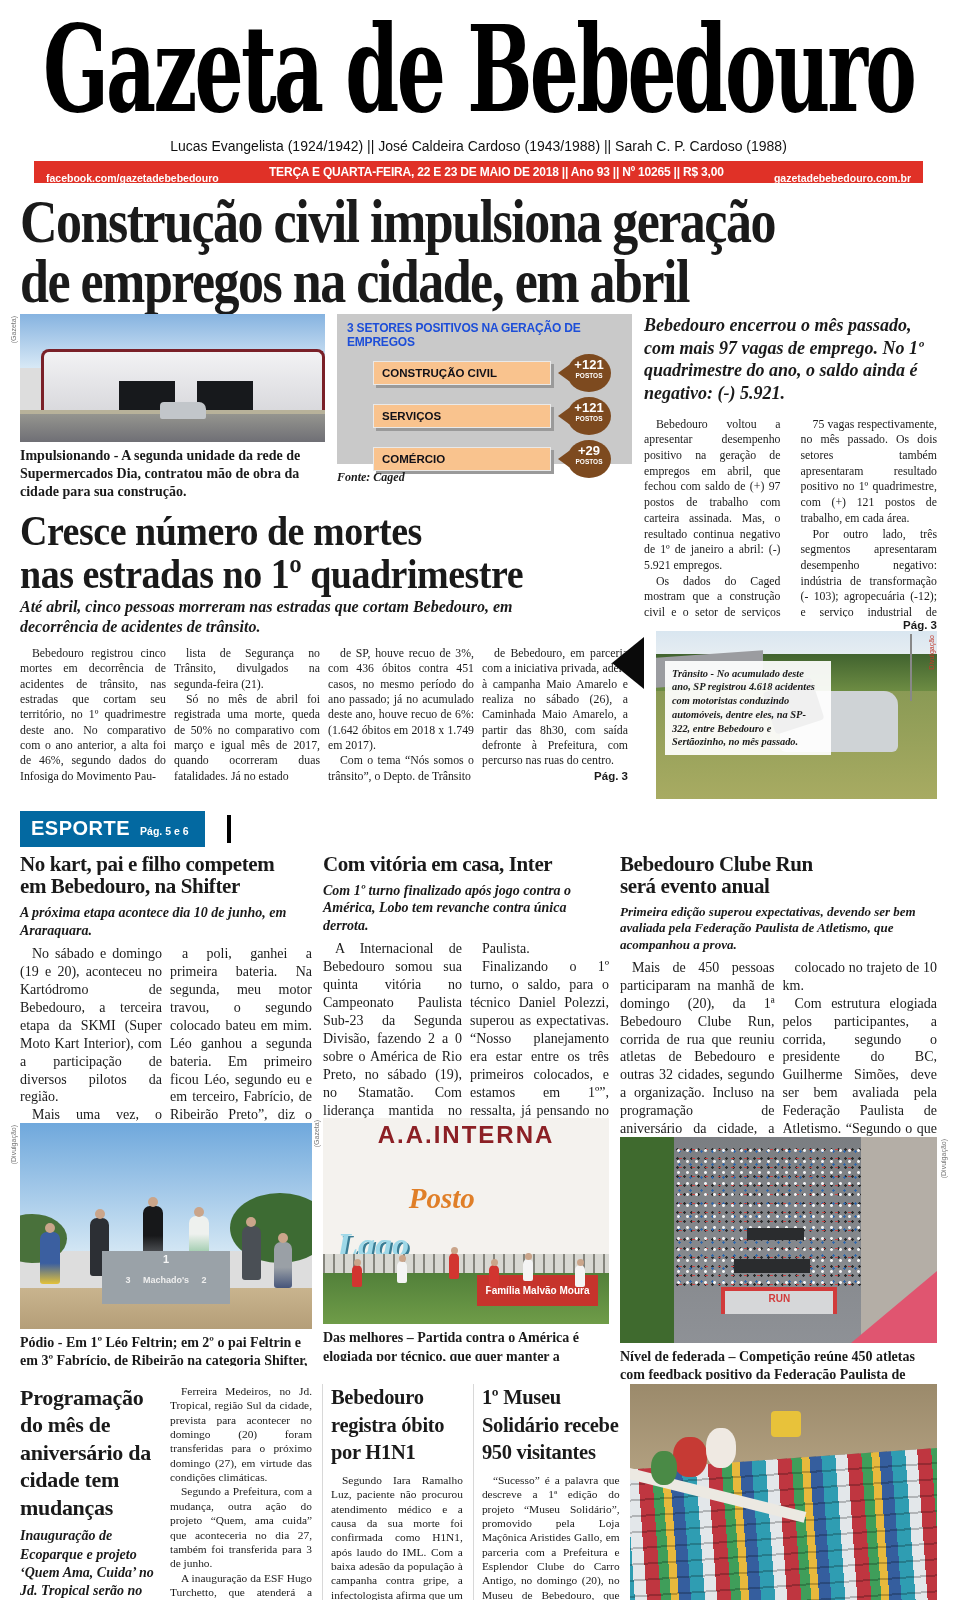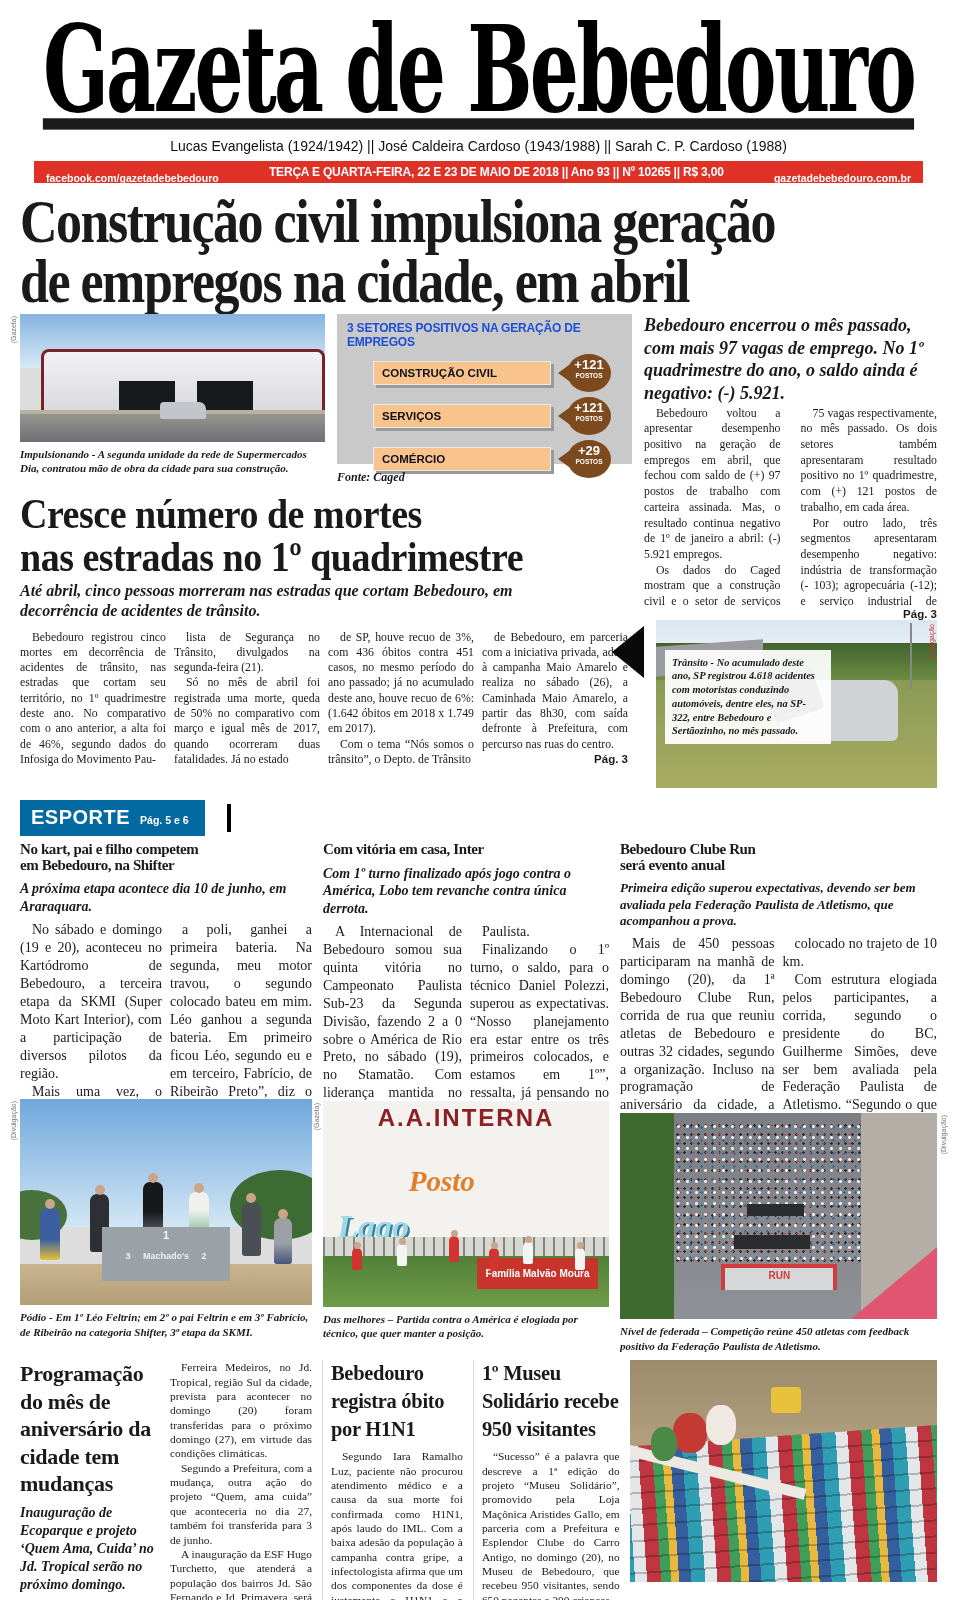--- a/index.html
+++ b/index.html
@@ -2,39 +2,39 @@
 <html><head>
 <meta charset="utf-8">
 <style>
   html,body{margin:0;padding:0;}
   body{width:957px;height:1600px;background:#fff;overflow:hidden;position:relative;
        font-family:"Liberation Serif",serif;color:#1a1a1a;}
   .page{padding:0 20px;width:917px;}
 
   
   .masthead{position:relative;height:186px;}
-  .mast-title-box{position:absolute;top:8px;left:0;right:0;height:124px;display:flex;align-items:center;justify-content:center;overflow:visible;text-decoration:underline;}
+  .mast-title-box{position:absolute;top:8px;left:0;right:0;height:124px;display:flex;align-items:center;justify-content:center;overflow:visible;}
   .mast-title{font-family:"DejaVu Serif",serif;font-weight:bold;font-size:84px;line-height:1;white-space:nowrap;
               letter-spacing:-3px;transform:scale(0.92,1.42);color:#000;margin:0;}
   .founders{position:absolute;top:138px;left:0;right:0;text-align:center;
             font-family:"Liberation Sans",sans-serif;font-size:14px;color:#111;}
   .redbar{position:absolute;top:161px;left:14px;right:14px;height:22px;background:#e03127;color:#fff;
           font-family:"Liberation Sans",sans-serif;font-weight:bold;display:flex;align-items:center;
           justify-content:space-between;padding:0 12px;}
   .redbar .rb-side{font-size:10.5px;margin-top:12px;}
   .redbar .rb-center{font-size:12px;letter-spacing:-0.2px;}
 
   
   .main-head{margin:6px 0 18px;font-weight:bold;font-size:52px;line-height:1.0;letter-spacing:-1.5px;
              transform:scaleY(1.16);transform-origin:left top;}
   .main-head div{white-space:nowrap;}
   h2,h3{margin:0;font-weight:bold;}
 
   
-  .cap{font-weight:bold;font-style:italic;font-size:11px;line-height:1.3;}
+  .cap{font-weight:bold;font-size:14px;line-height:1.3;}
   .stand{font-weight:bold;font-style:italic;}
   .tcols{display:flex;}
   .tcol{text-align:justify;overflow:hidden;}
   .tcol p{margin:0;text-indent:12px;}
   .pageref{font-family:"Liberation Sans",sans-serif;font-weight:bold;font-size:11.5px;text-align:right;}
   .vcred{position:absolute;writing-mode:vertical-rl;transform:rotate(180deg);
          font-family:"Liberation Sans",sans-serif;font-size:7px;color:#777;}
 
   
   .band{display:flex;gap:12px;}
@@ -62,21 +62,21 @@
             padding:5px 8px;font-family:"Liberation Sans",sans-serif;font-weight:bold;font-size:11.5px;color:#101018;}
   .info-drop{position:relative;width:44px;height:38px;margin-left:16px;background:#7d4a1f;border-radius:50%;
              color:#fff;text-align:center;font-family:"Liberation Sans",sans-serif;font-weight:bold;flex-shrink:0;}
   .info-drop:before{content:"";position:absolute;left:-9px;top:11px;border-top:8px solid transparent;
                     border-bottom:8px solid transparent;border-right:11px solid #7d4a1f;}
   .info-val{font-size:13px;padding-top:4px;line-height:1;}
   .info-unit{font-size:6.5px;line-height:1.4;}
   .info-src{font-weight:bold;font-style:italic;font-size:12px;margin-top:6px;}
 
   .lead-story .stand{font-size:18px;line-height:1.26;}
-  .lead-story .tcols{gap:20px;margin-top:1px;}
+  .lead-story .tcols{gap:20px;margin-top:12px;}
   .lead-story .tcol{width:141px;font-size:11.8px;line-height:1.33;height:200px;}
   .lead-story .pageref{margin-top:2px;}
 
   .roads-head{font-size:38px;line-height:1.02;letter-spacing:-0.5px;margin:8px 0 10px;
               transform:scaleY(1.1);transform-origin:left top;}
   .roads-head div{white-space:nowrap;}
   .roads-stand{font-size:16px;line-height:1.25;width:500px;}
   .roads-cols{gap:8px;margin-top:9px;}
   .roads-cols .tcol{width:146px;font-size:11.8px;line-height:1.3;height:138px;}
   .crash-fig{position:relative;margin-top:8px;}
@@ -97,21 +97,21 @@
   
   .esporte-row{display:flex;align-items:center;margin:12px 0 6px;}
   .esporte-badge{background:#0369a1;color:#fff;font-family:"Liberation Sans",sans-serif;font-weight:bold;
                  padding:6px 16px 7px 11px;display:flex;align-items:baseline;}
   .esporte-badge .big{font-size:20px;letter-spacing:0.5px;}
   .esporte-badge .pages{font-size:10.5px;margin-left:10px;}
   .esporte-tick{width:4px;height:28px;background:#000;margin-left:22px;}
 
   .sports-band{display:flex;gap:11px;}
   .sp-a{width:292px;} .sp-b{width:286px;} .sp-c{width:317px;}
-  .sp-head{font-size:15px;line-height:1.06;letter-spacing:-0.4px;}
+  .sp-head{font-size:21px;line-height:1.06;letter-spacing:-0.4px;}
   .sp-head div{white-space:nowrap;overflow:hidden;}
   .sp-stand{font-size:14px;line-height:1.25;margin:7px 0 6px;}
   .sp-c .sp-stand{font-size:13px;}
   .sp-body{gap:8px;height:178px;overflow:hidden;}
   .sp-body .tcol{flex:1;font-size:14px;line-height:1.28;}
   .sp-fig{position:relative;margin-top:4px;}
   .sp-photo{height:206px;}
   .sp-cap{margin-top:5px;height:32px;overflow:hidden;}
 
   

